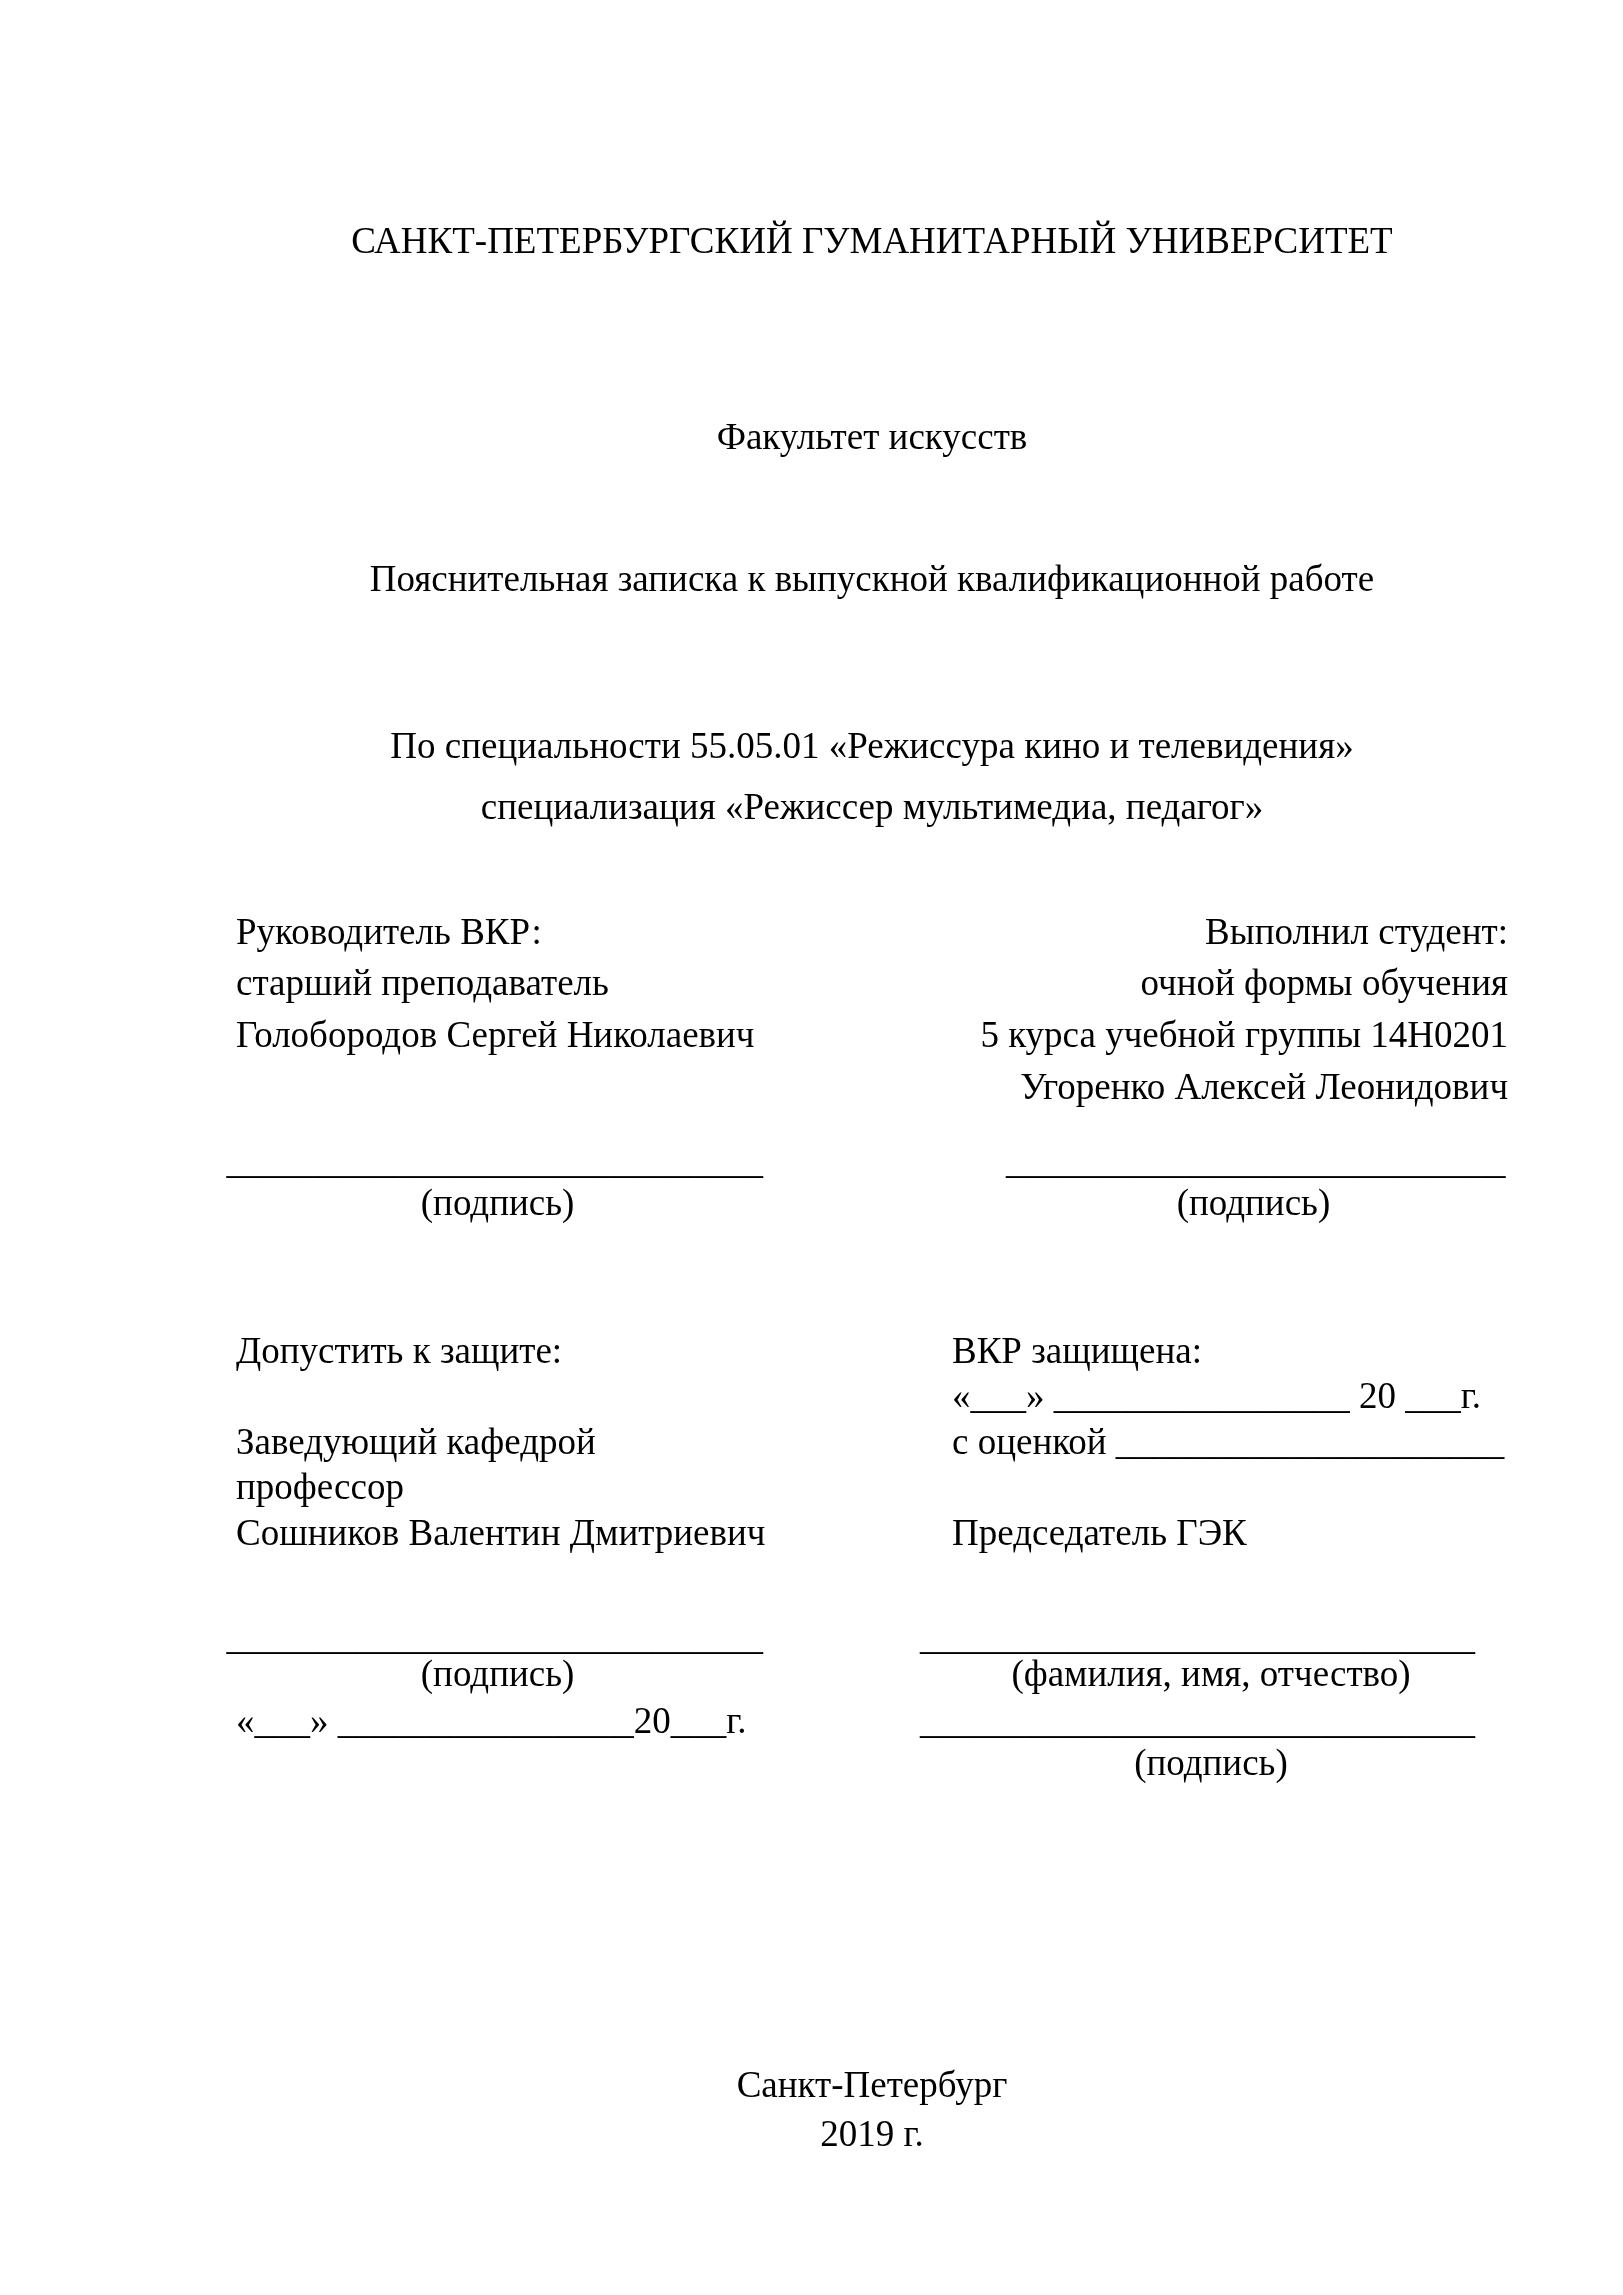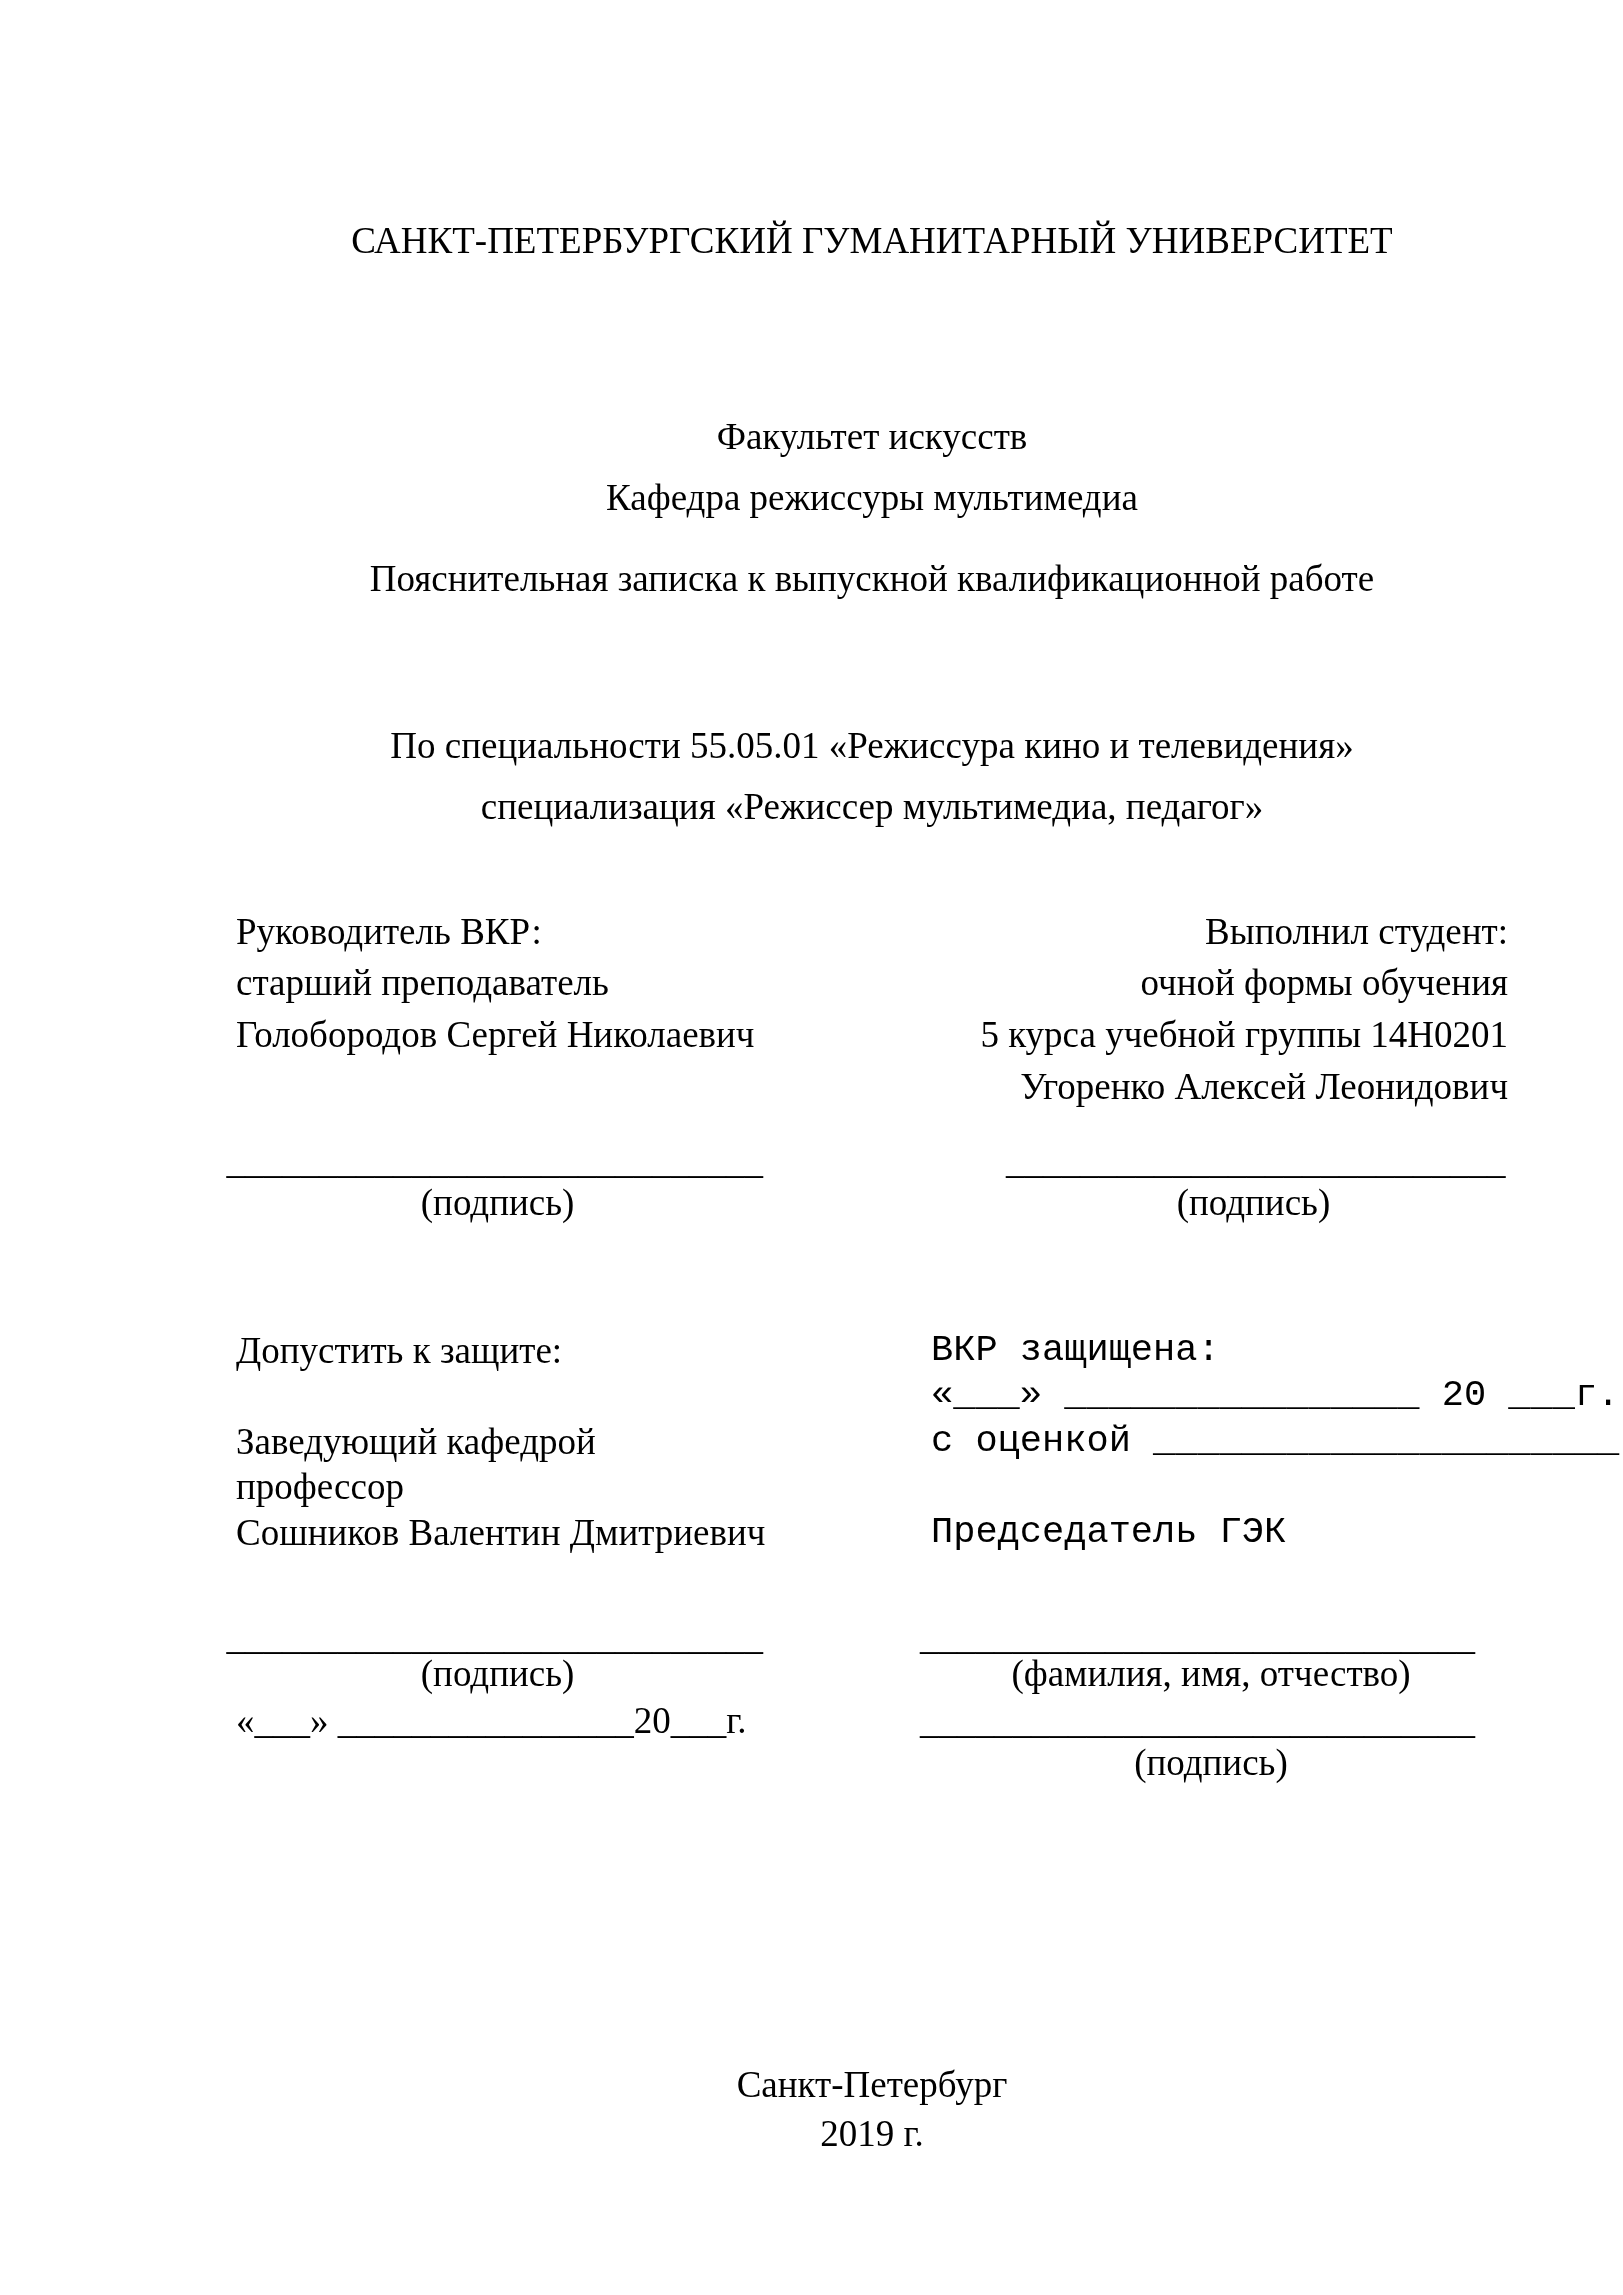--- a/index.html
+++ b/index.html
@@ -27,24 +27,23 @@
   .c { text-align: center; }
   .b { font-weight: normal; }
   .lcol {
     position: absolute;
     left: 0;
     top: 0;
     white-space: nowrap;
   }
   .rcol {
     position: absolute;
-    left: 695px;
+    left: 716px;
     top: 0;
     white-space: nowrap;
-    font-family: Liberation Mono, monospace;
   }
   .rcol-right {
     position: absolute;
     right: 0;
     top: 0;
     text-align: right;
     white-space: nowrap;
   }
   .cap-left {
     position: absolute;
@@ -76,21 +75,20 @@
   }
 </style>
 </head>
 <body>
 
 <div class="page">
 
   <div class="row c b" style="top:217px">САНКТ-ПЕТЕРБУРГСКИЙ ГУМАНИТАРНЫЙ УНИВЕРСИТЕТ</div>
 
   <div class="row c" style="top:413px">Факультет искусств</div>
-  <div class="row c" style="top:474px">Кафедра режиссуры мультимедиа</div>
 
   <div class="row c" style="top:555px">Пояснительная записка к выпускной квалификационной работе</div>
   <div class="row c" style="top:722px">По специальности 55.05.01 «Режиссура кино и телевидения»</div>
   <div class="row c" style="top:783px">специализация «Режиссер мультимедиа, педагог»</div>
 
   <div class="row" style="top:908px">
     <span class="lcol">Руководитель ВКР:</span>
     <span class="rcol-right">Выполнил студент:</span>
   </div>
   <div class="row" style="top:959px">

